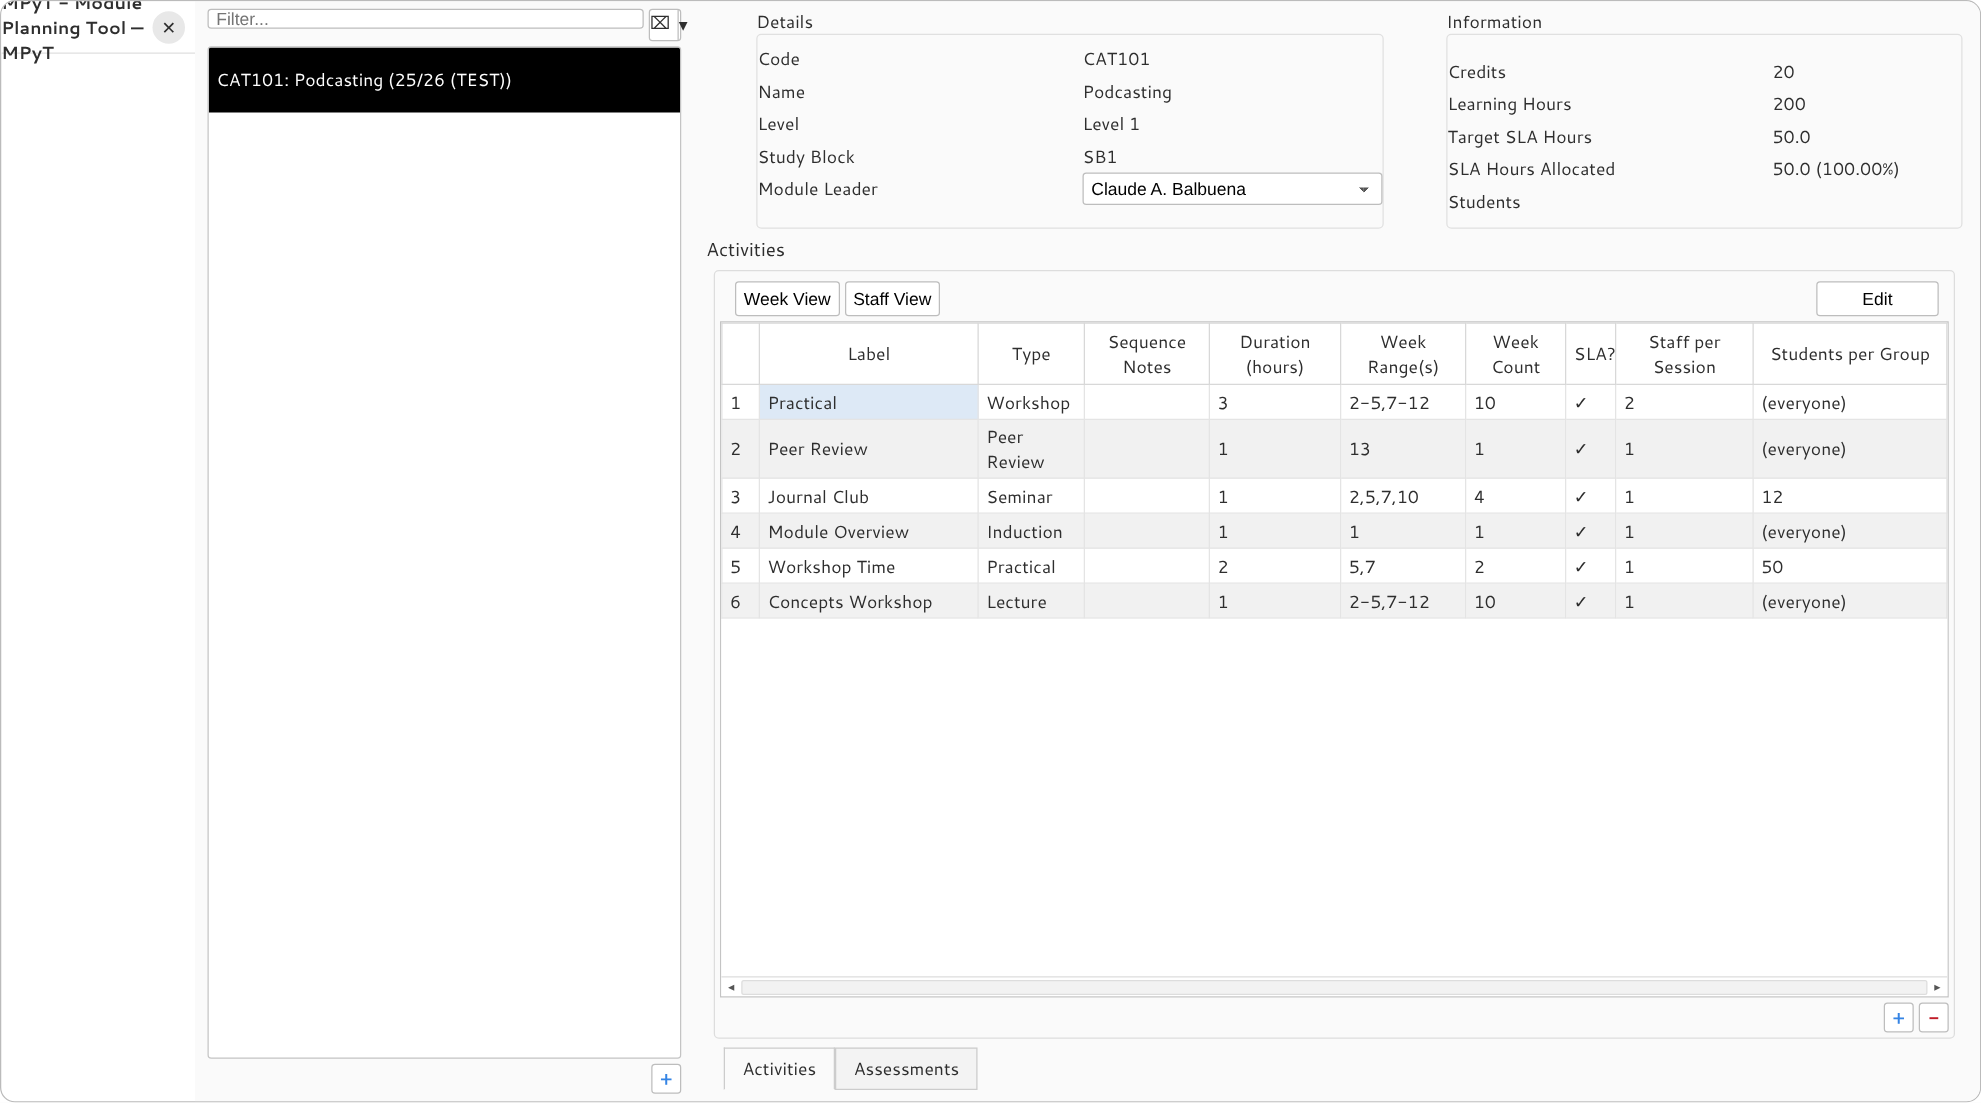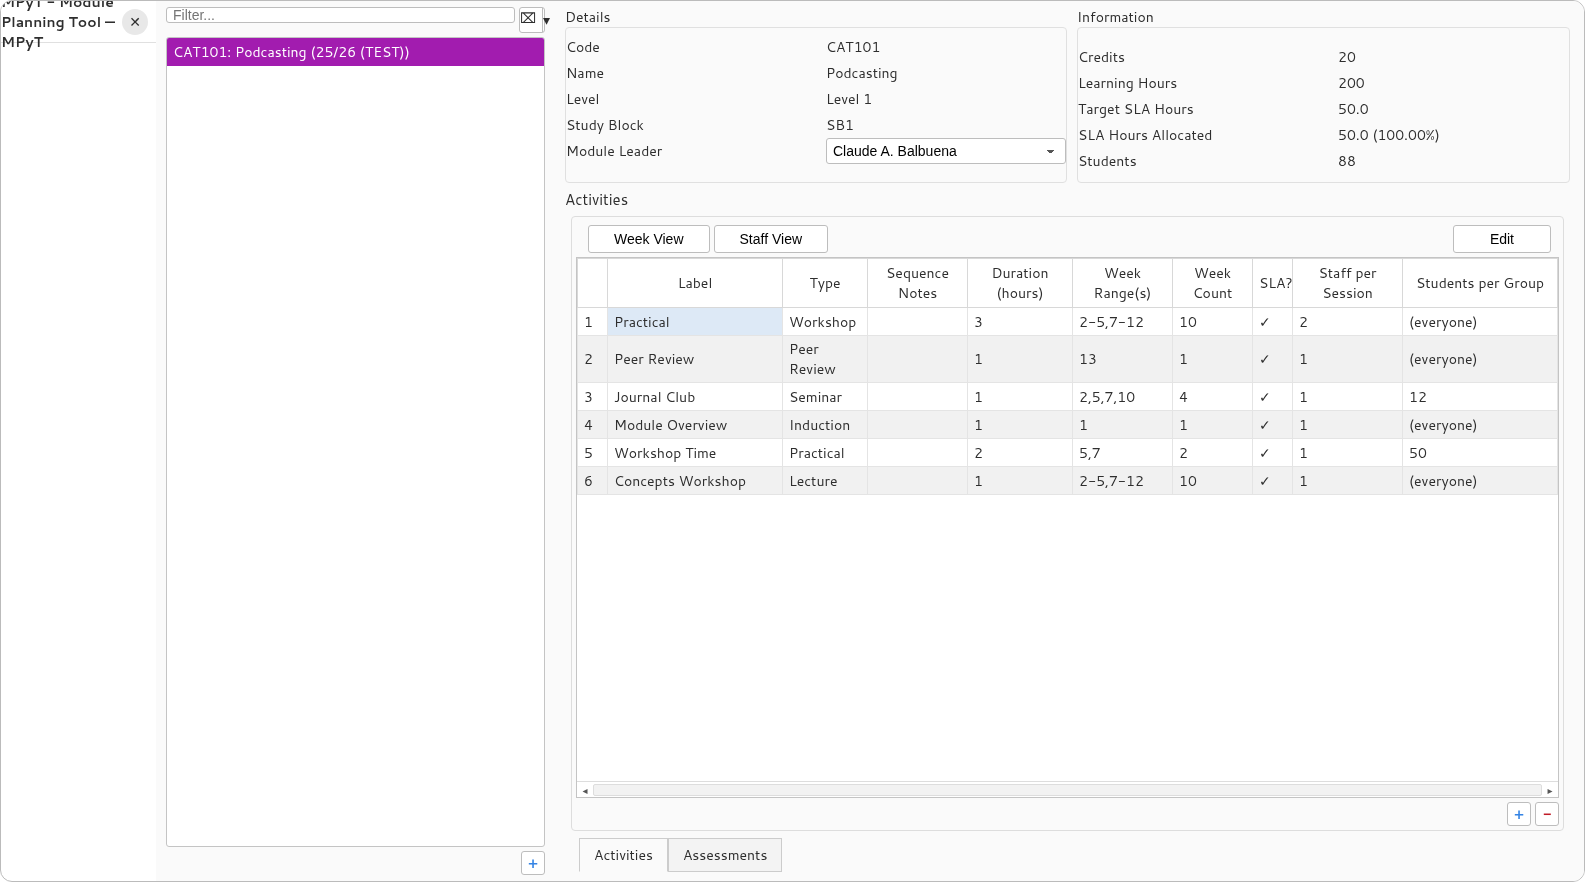--- a/index.html
+++ b/index.html
@@ -101,22 +101,22 @@
     .split-btn { display: flex; }
     .split-btn .main { width: 18px; display:flex; align-items:center; justify-content:center;}
     .course-list {
       flex: 1;
       background: #fff;
       border: 1px solid #c4c4c4;
       border-radius: 3px;
       overflow: hidden;
     }
     .course-item {
-      padding: 4px 6px;
-      background: #a21caf;
+      padding: 16px 6px;
+      background: #000000;
       color: #fff;
       cursor: pointer;
     }
     .sidebar-footer {
       display: flex;
       justify-content: flex-end;
     }
     .icon-btn {
       width: 24px;
       height: 24px;
@@ -137,21 +137,21 @@
       overflow: hidden;
     }
     .panels { display: flex; gap: 10px; }
     .panel {
       flex: 1;
       border: 1px solid #e0e0e0;
       border-radius: 4px;
       background: #fafafa;
       padding-bottom: 8px;
     }
-    .panel-wrap { display:flex; flex-direction:column; flex:1; }
+    .panel-wrap { display:flex; flex-direction:column; flex:1;margin-left:40px; }
     .panel-row { display: flex; align-items: center; height: 26px; }
     .panel-row .lbl { width: 260px; text-align: left; padding-right: 8px; font-weight:400;}
     .panel-row .val { flex: 1; }
     .panel-row select {
       height: 26px;
       border: 1px solid #bdbdbd;
       border-radius: 3px;
       background: #fff;
       padding: 0 22px 0 6px;
       font-size: 14px;
@@ -160,21 +160,21 @@
       background-image: linear-gradient(45deg, transparent 50%, #555 50%), linear-gradient(135deg, #555 50%, transparent 50%);
       background-position: calc(100% - 14px) 11px, calc(100% - 10px) 11px;
       background-size: 4px 4px, 4px 4px;
       background-repeat: no-repeat;
     }
     .activities-heading { font-size: 15px; }
     .activities-toolbar { display: flex; justify-content: space-between; padding: 4px 8px 4px 12px;}
     .act-btns { display:flex; gap:4px;}
     .btn {
       height: 28px;
-      padding: 0 25px;
+      padding: 0 6px;
       border: 1px solid #bdbdbd;
       border-radius: 3px;
       background: #fff;
       cursor: pointer;
       font-size: 14px;
       display: inline-flex;
       align-items: center;
     }
     .activities-frame {
       flex:1;
@@ -309,21 +309,20 @@
             <div class="panel-row">
                 <div class="lbl">Target SLA Hours</div>
                 <div class="val">50.0</div>
               </div>
             <div class="panel-row">
                 <div class="lbl">SLA Hours Allocated</div>
                 <div class="val">50.0 (100.00%)</div>
               </div>
             <div class="panel-row">
                 <div class="lbl">Students</div>
-                <div class="val">88</div>
               </div>
           </div>
         </div>
       </div>
 
       <div class="activities-heading">Activities</div>
 
       <div class="activities-frame">
         <div class="activities-toolbar">
           <div class="act-btns">

